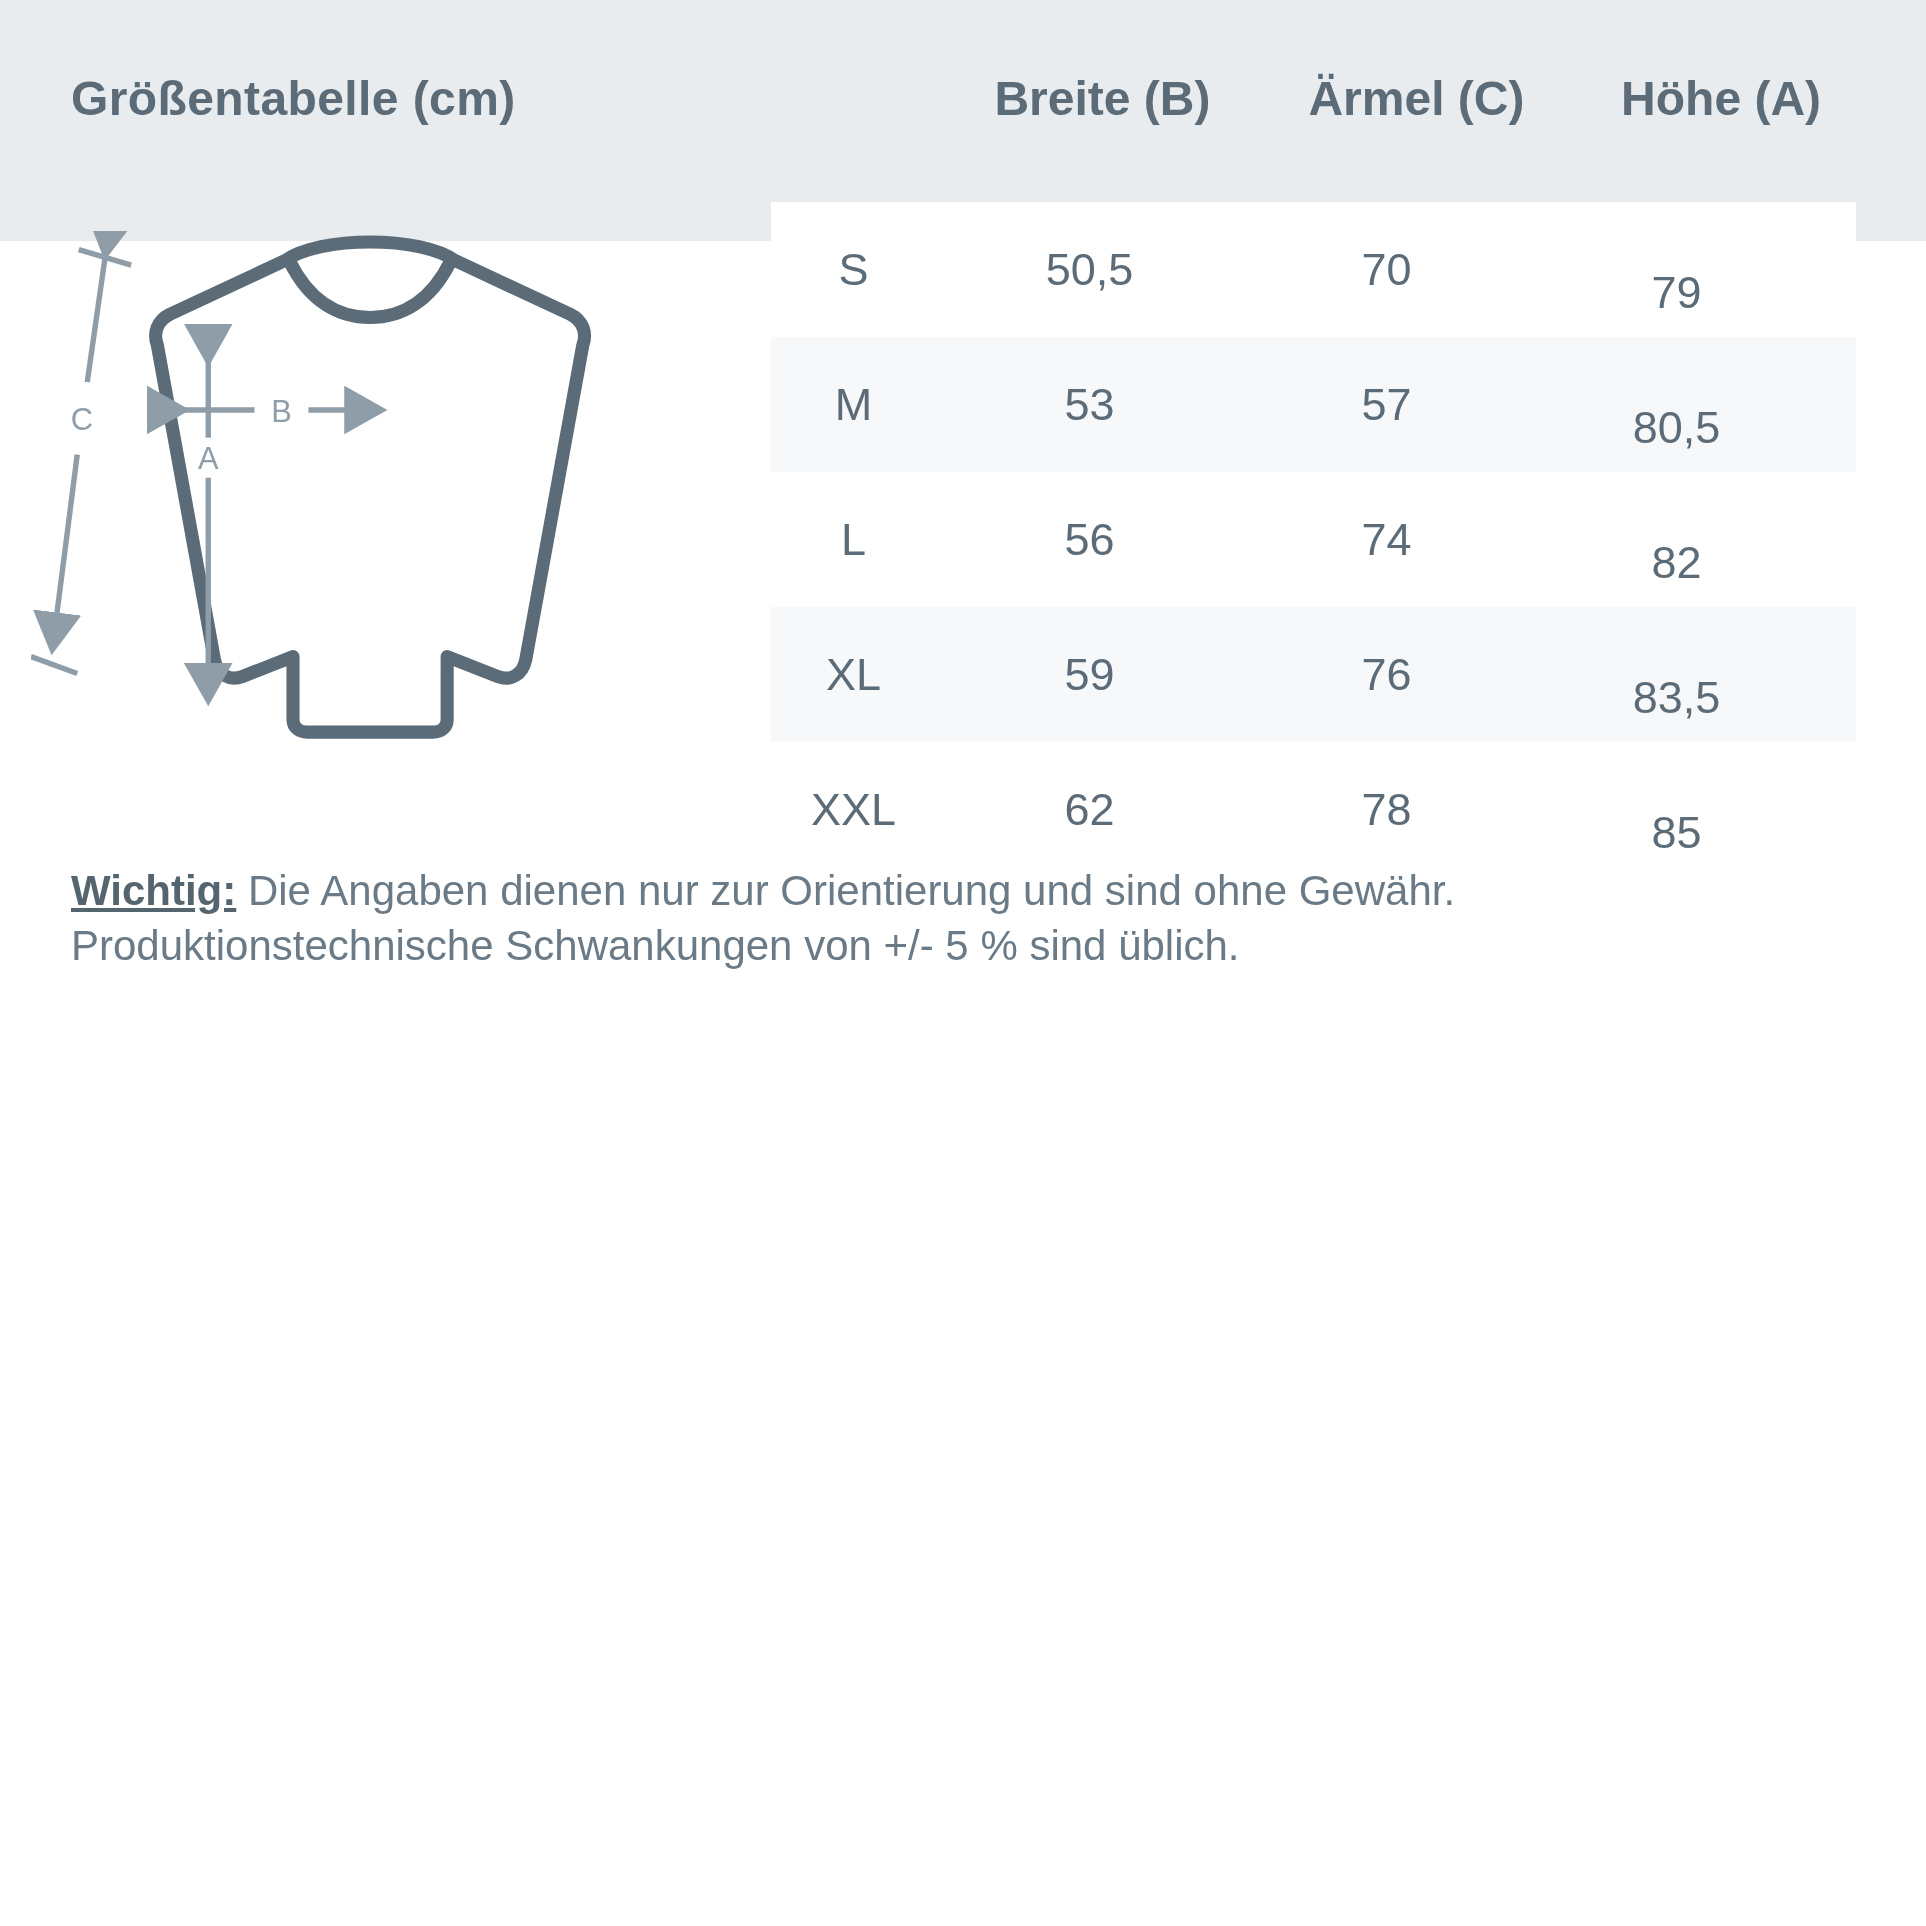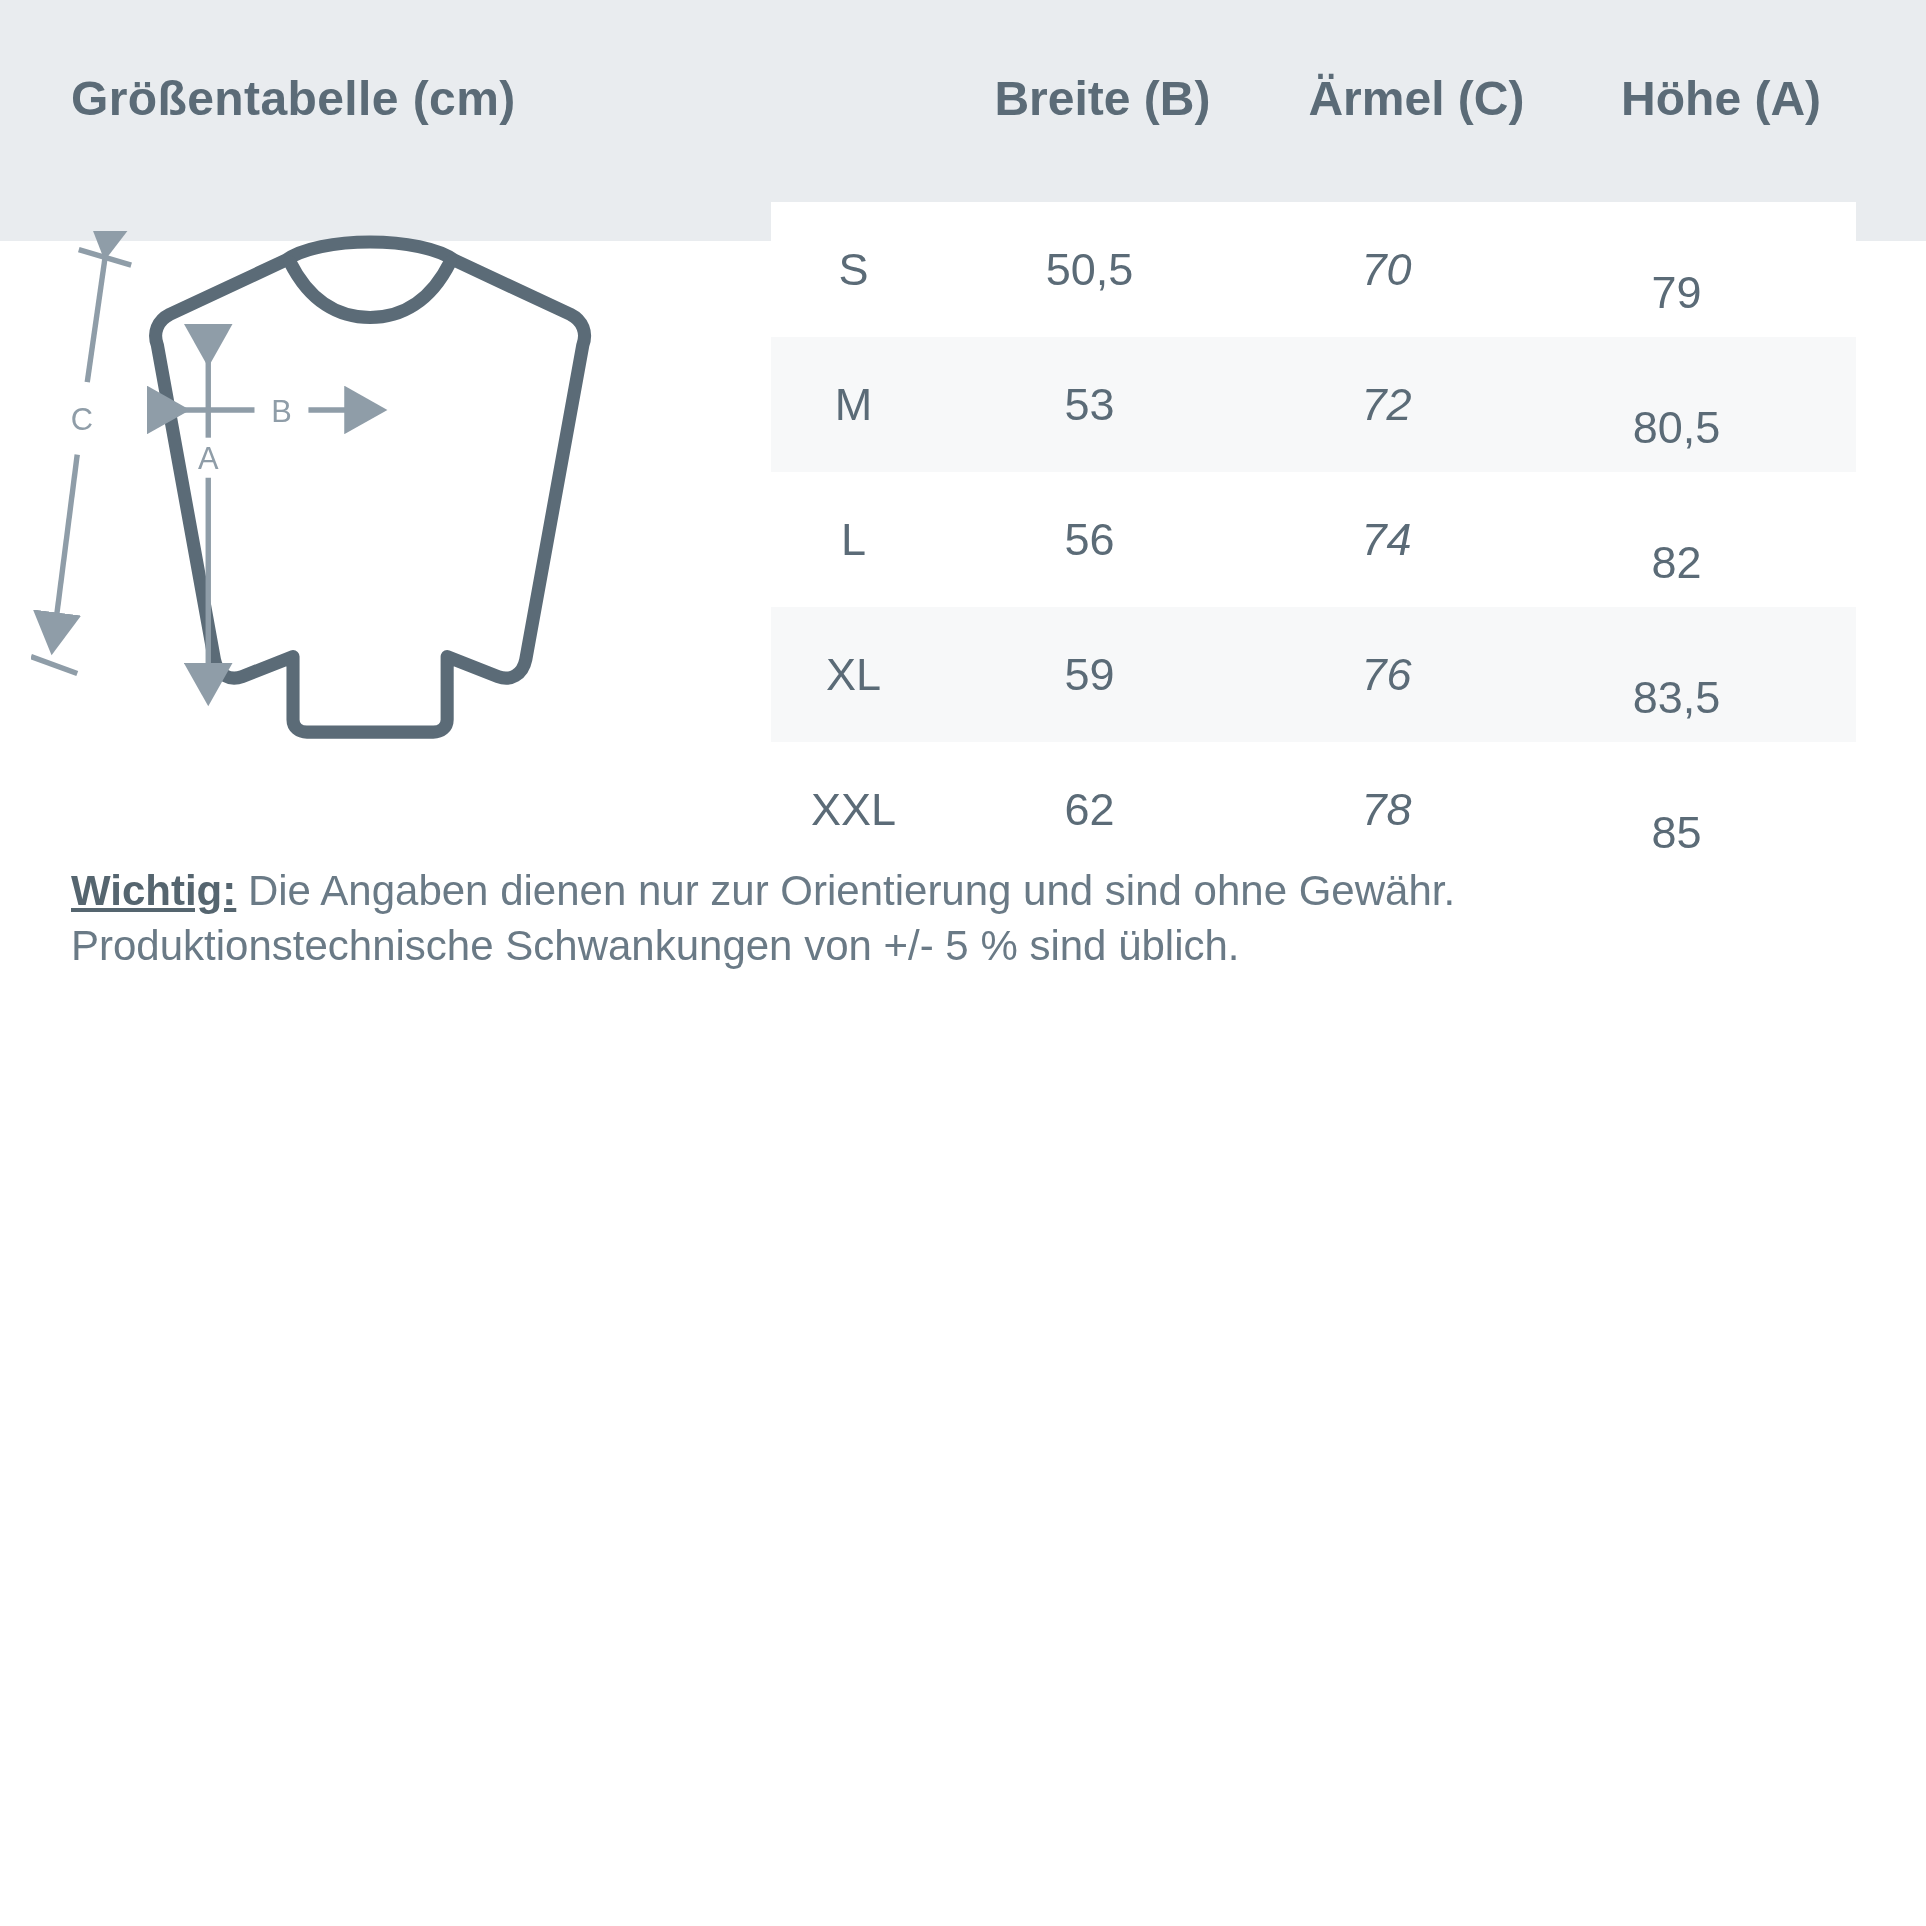--- a/index.html
+++ b/index.html
@@ -79,21 +79,21 @@
     background: #f7f8f9;
   }
   .cell {
     font-size: 45px;
     color: #5b6b77;
     text-align: center;
     white-space: nowrap;
   }
   .c-size { width: 165px; }
   .c-b    { width: 307px; }
-  .c-a    { width: 287px; font-style: italic; }
+  .c-a    { width: 287px; }
   .c-c    { width: 293px; margin-top: 46px; }
 
   
   .illustration {
     position: absolute;
     left: 31px;
     top: 231px;
     width: 709px;
     height: 586px;
   }
@@ -187,21 +187,21 @@
     <div class="trow">
       <div class="cell c-size">S</div>
       <div class="cell c-b">50,5</div>
       <div class="cell c-a">70</div>
       <div class="cell c-c">79</div>
     </div>
 
     <div class="trow alt">
       <div class="cell c-size">M</div>
       <div class="cell c-b">53</div>
-      <div class="cell c-a">72</div>
+      <div class="cell c-a">57</div>
       <div class="cell c-c">80,5</div>
     </div>
 
     <div class="trow">
       <div class="cell c-size">L</div>
       <div class="cell c-b">56</div>
       <div class="cell c-a">74</div>
       <div class="cell c-c">82</div>
     </div>
 

